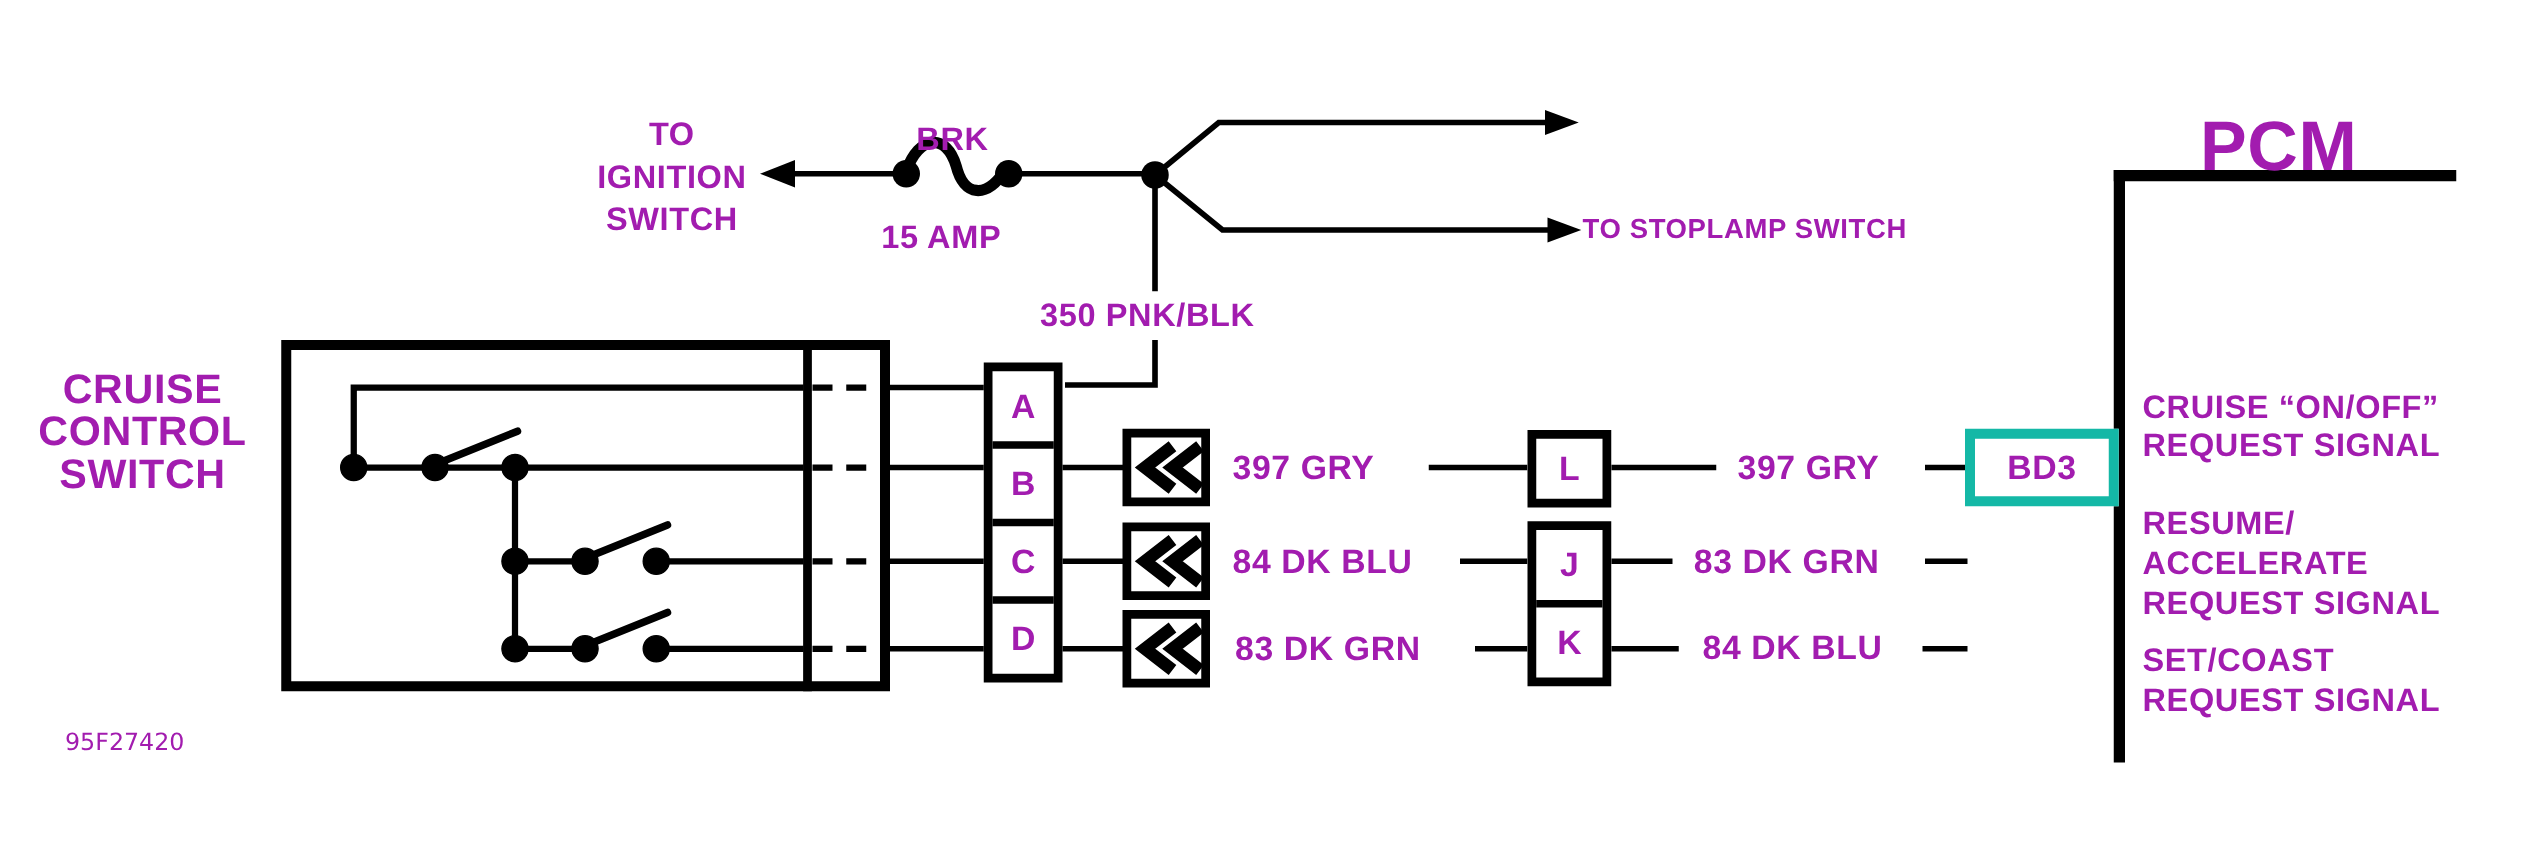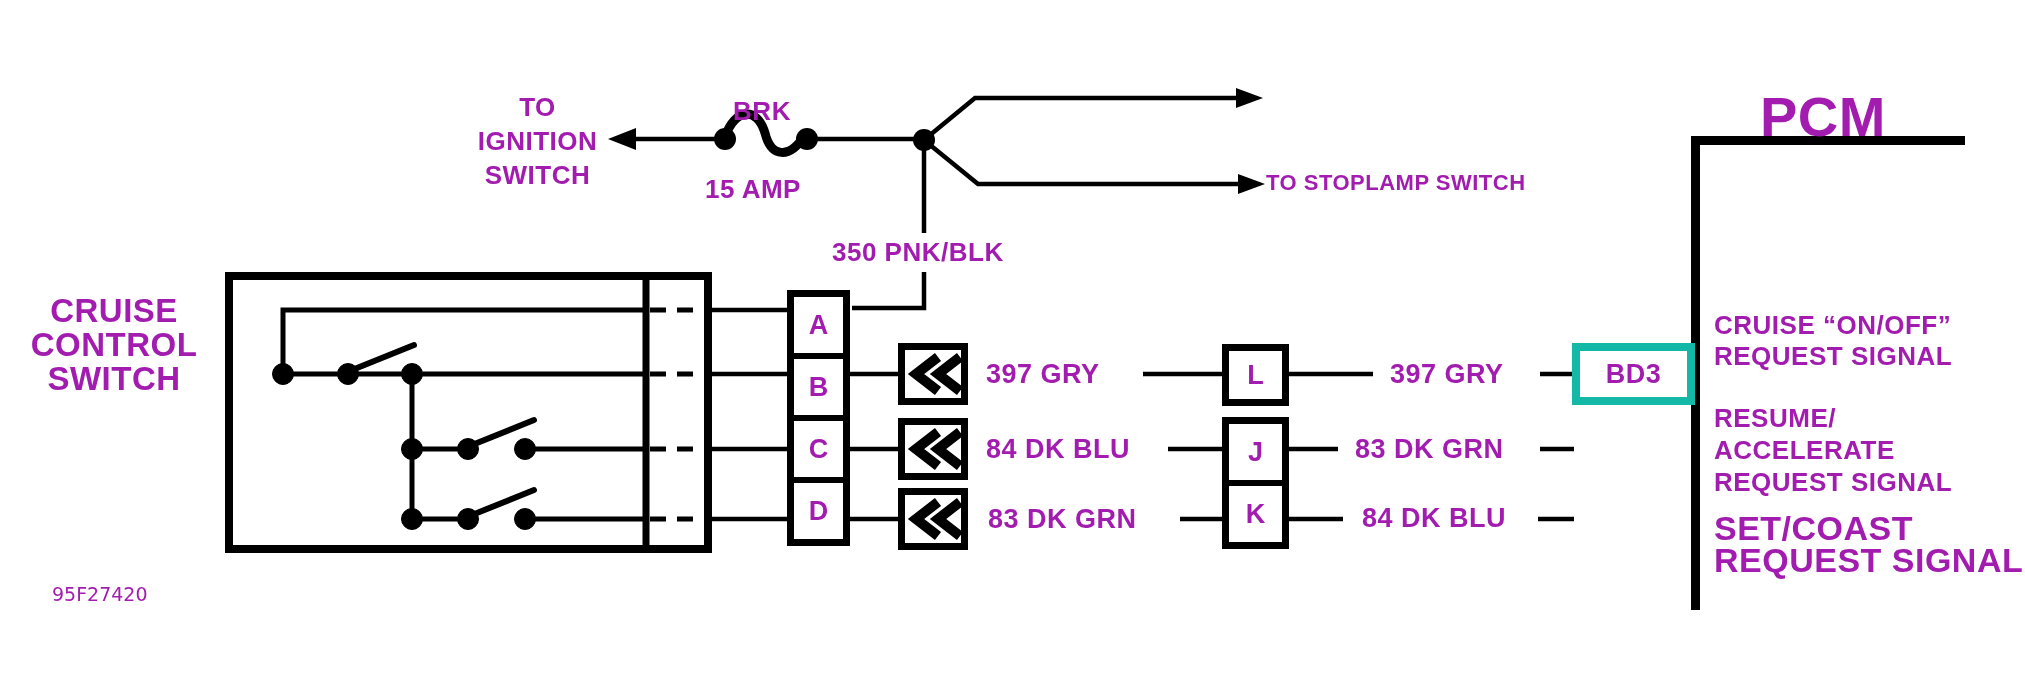--- a/index.html
+++ b/index.html
@@ -179,18 +179,18 @@
 
   <div class="pinbox" style="left:1572px;top:343px;width:123px;height:62px;">BD3</div>
 
   <div class="lbl" style="left:1760px;top:84px;font-size:56px;">PCM</div>
 
   <div class="lbl" style="left:1714px;top:310px;font-size:26px;line-height:31px;">CRUISE “ON/OFF”
 REQUEST SIGNAL</div>
   <div class="lbl" style="left:1714px;top:402px;font-size:26px;line-height:32px;">RESUME/
 ACCELERATE
 REQUEST SIGNAL</div>
-  <div class="lbl" style="left:1714px;top:512px;font-size:34px;line-height:32px;">SET/COAST
+  <div class="lbl" style="left:1714px;top:512px;font-size:26px;line-height:32px;">SET/COAST
 REQUEST SIGNAL</div>
 
   <div style="position:absolute;left:52px;top:583px;font-family:'DejaVu Sans',sans-serif;font-size:19px;font-weight:normal;">95F27420</div>
 
 </div>
 
 </body></html>

